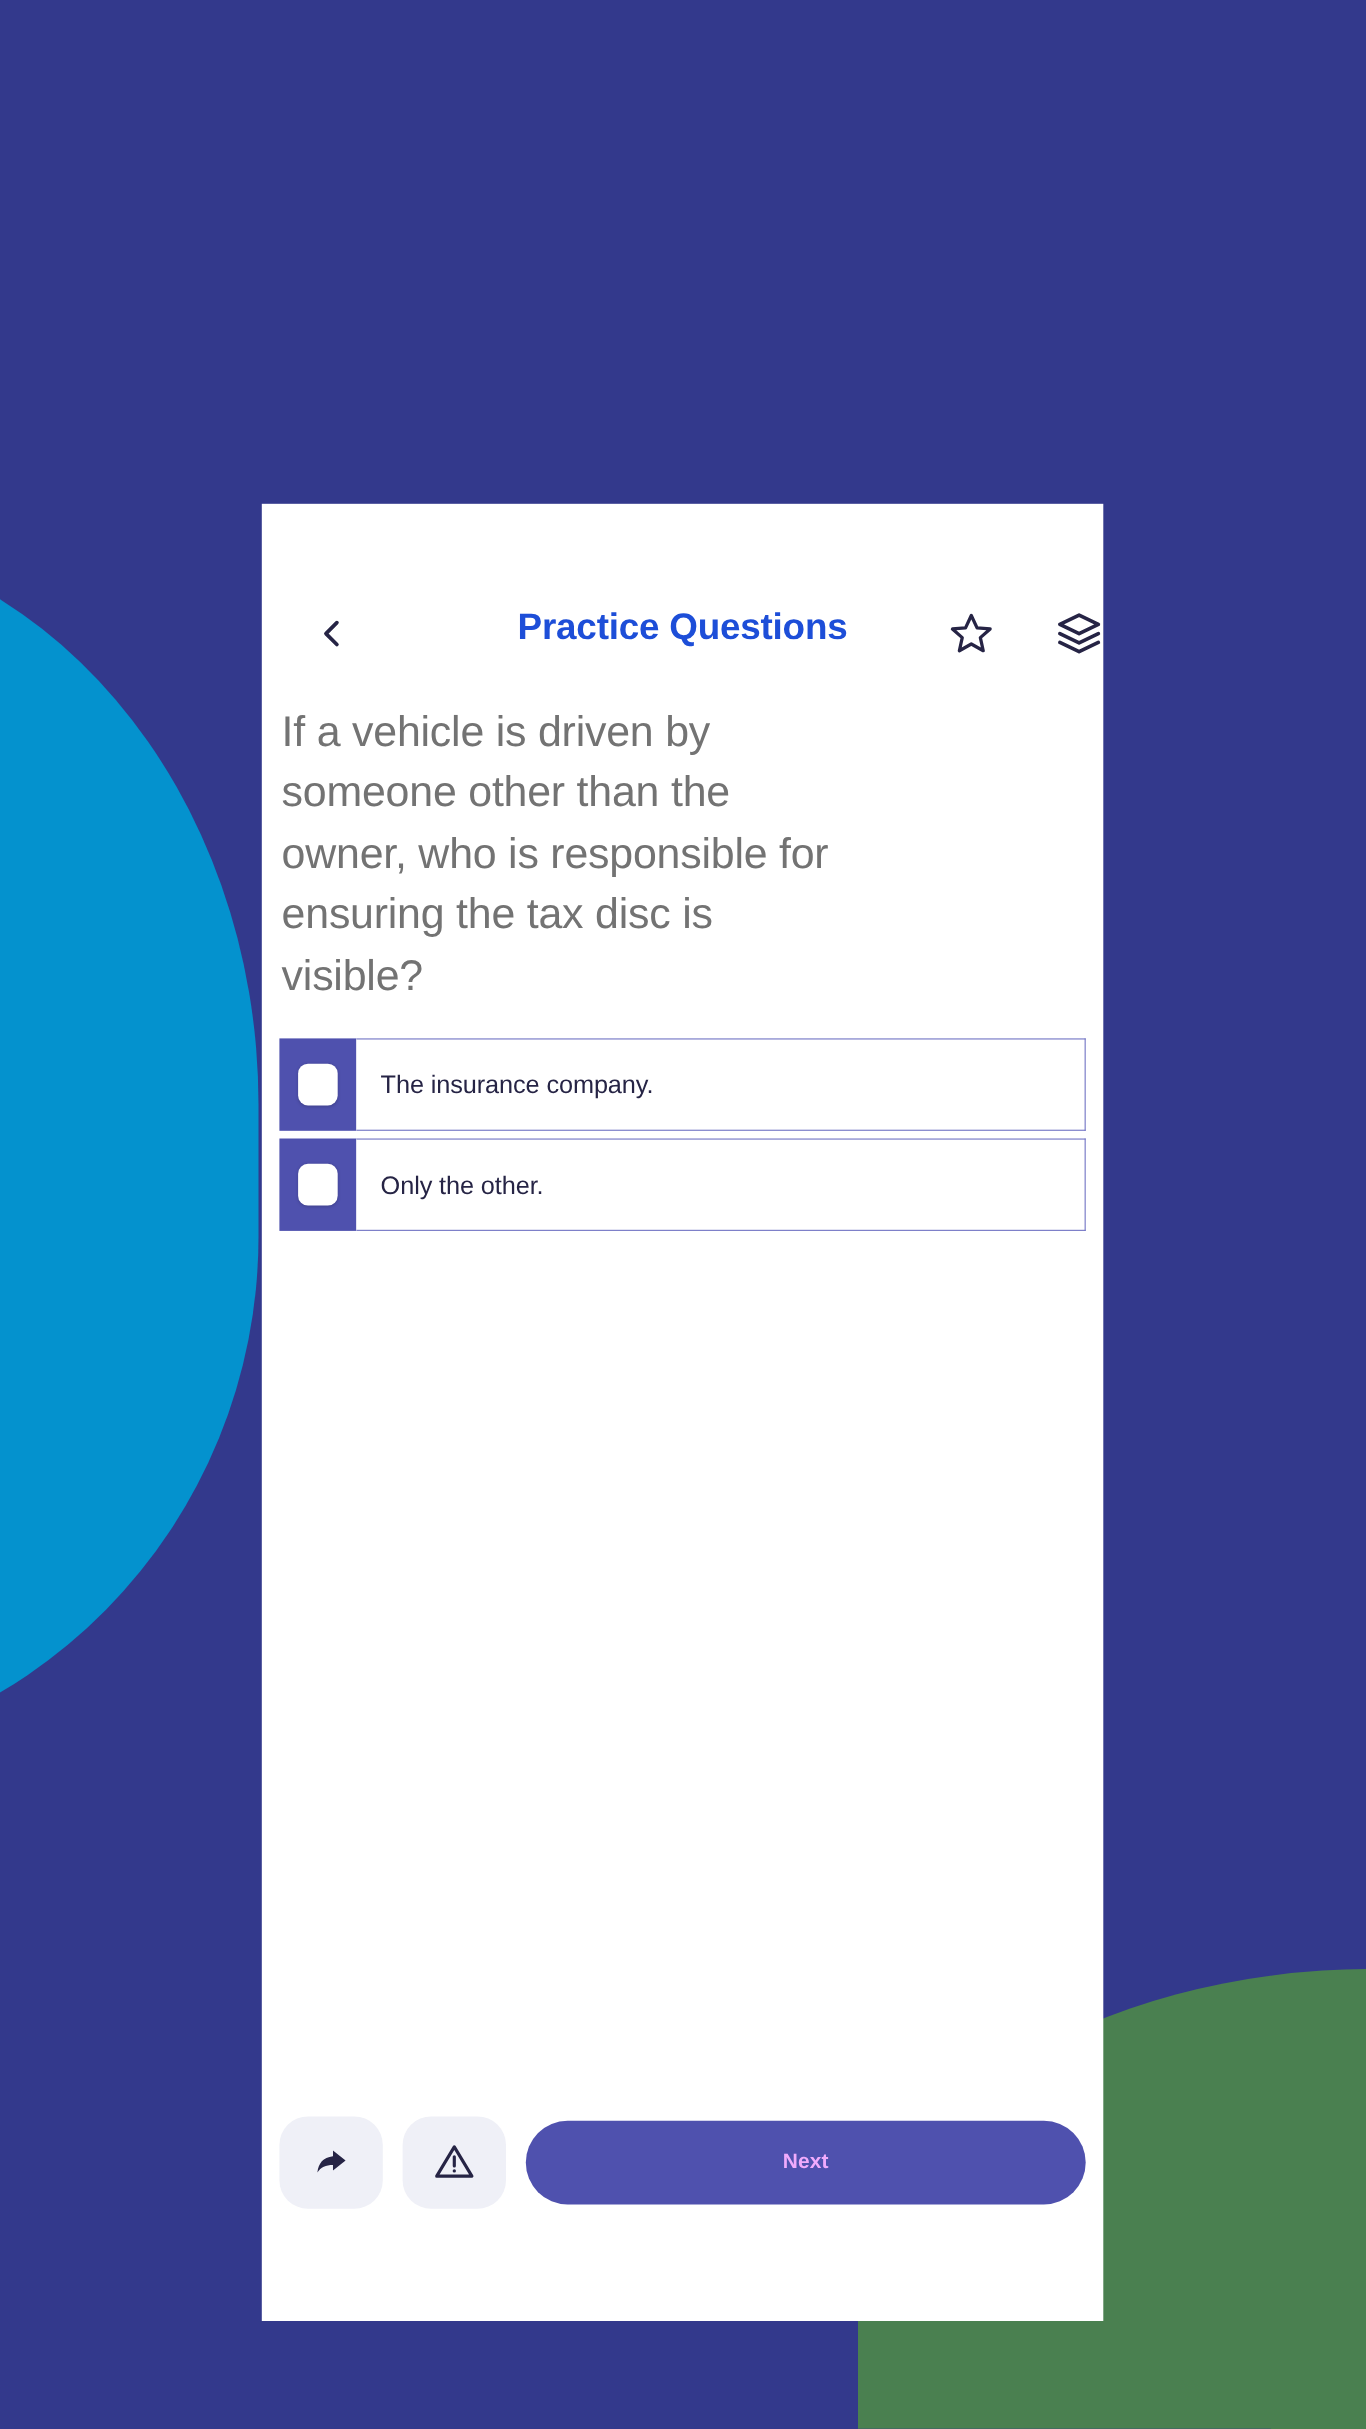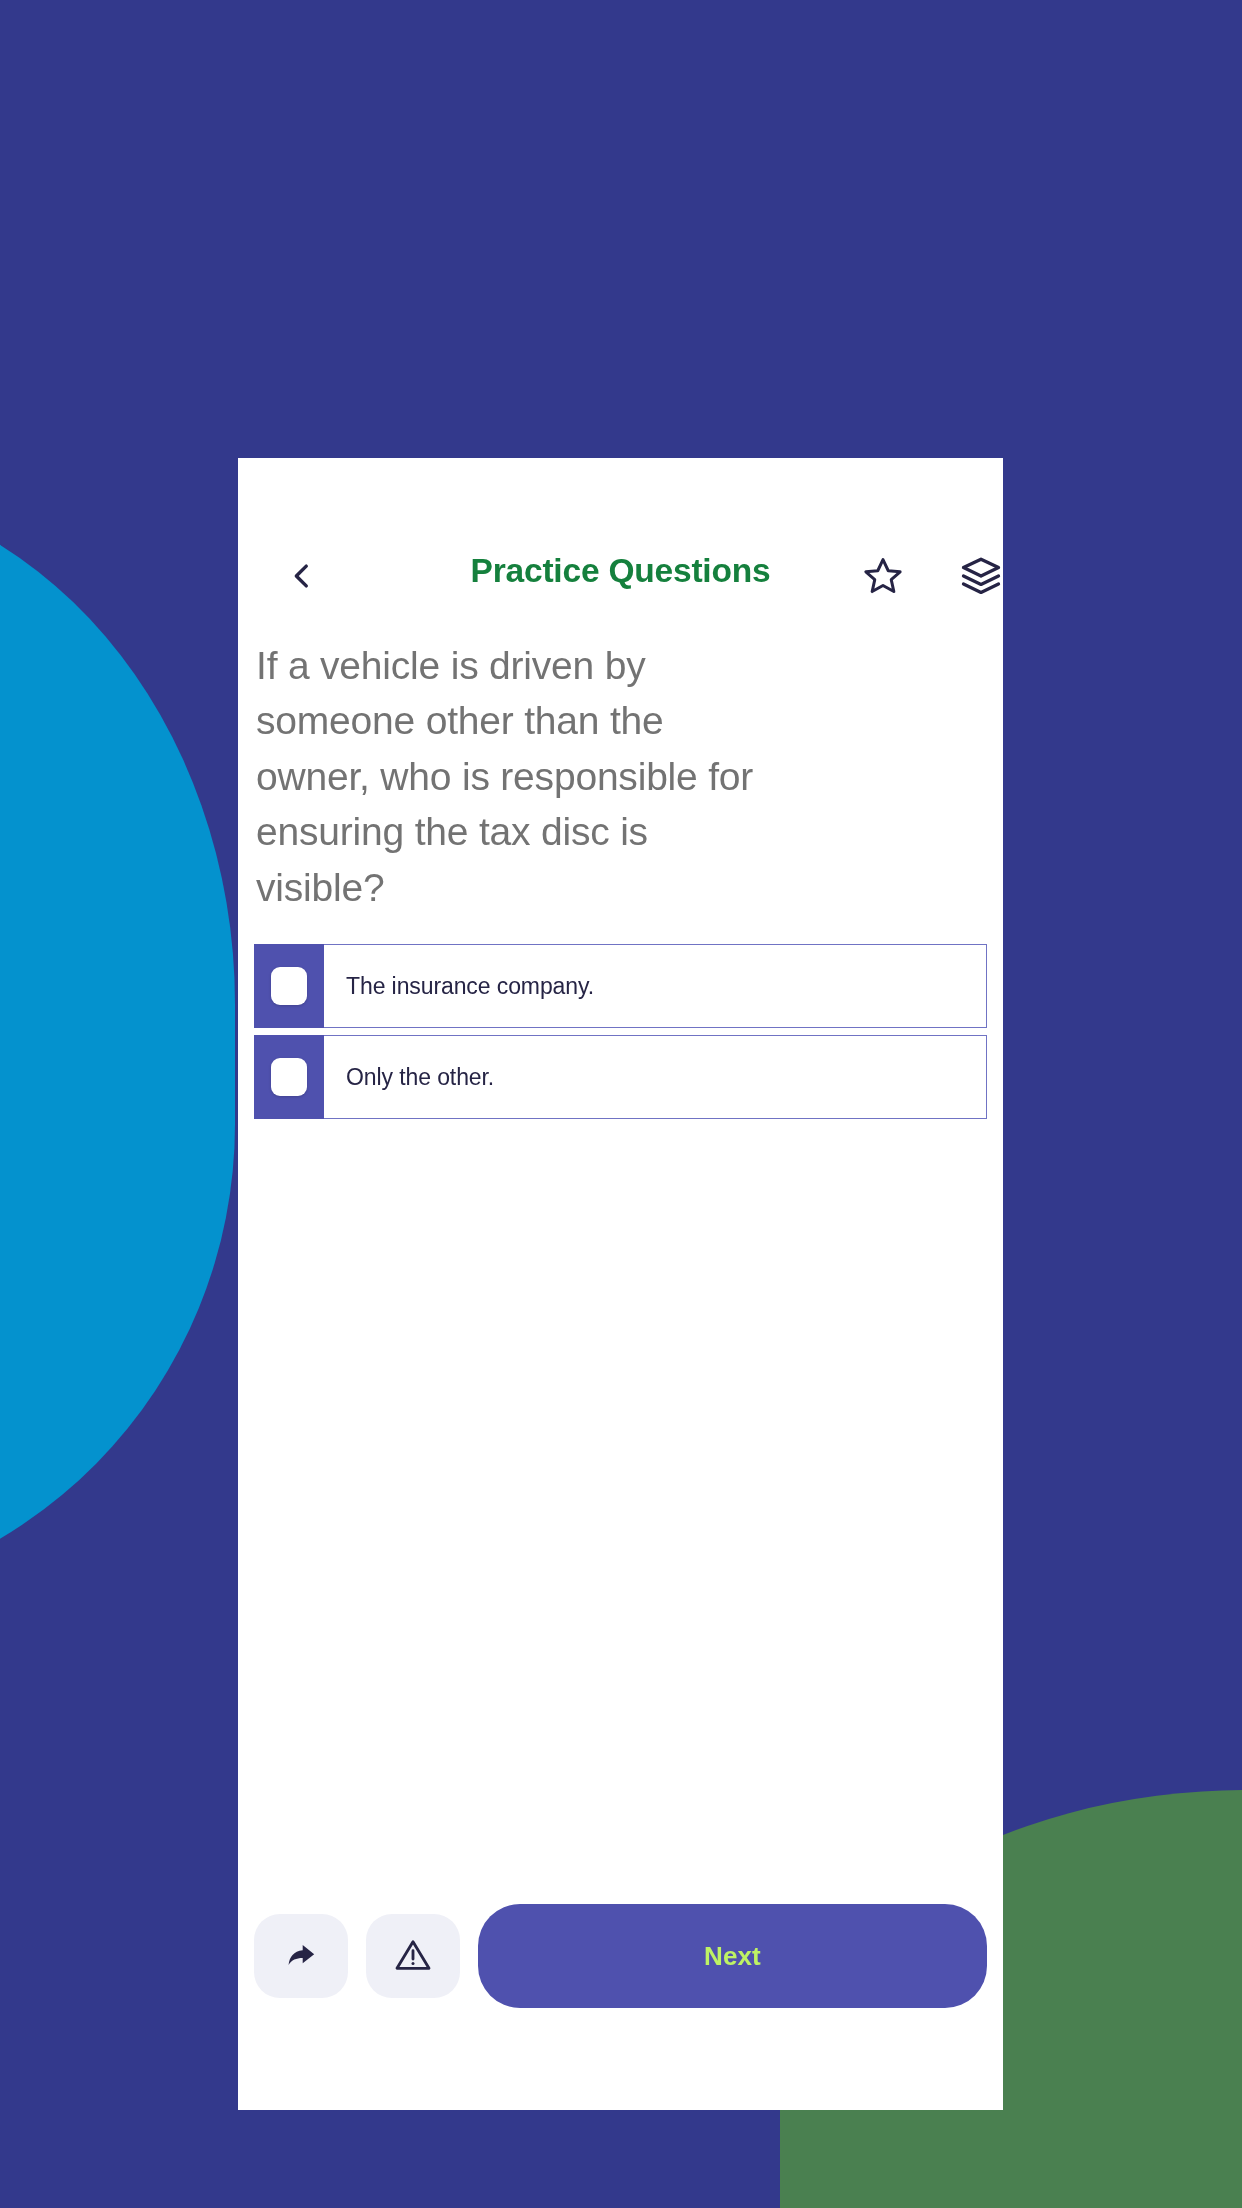--- a/index.html
+++ b/index.html
@@ -77,21 +77,21 @@
   }
   .appbar-title {
     position: absolute;
     left: 0;
     right: 0;
     top: 94px;
     text-align: center;
     font-size: 33.5px;
     font-weight: 700;
     letter-spacing: -0.2px;
-    color: #15803d;
+    color: #1d4ed8;
   }
   .star-btn {
     position: absolute;
     left: 613px;
     top: 88px;
     width: 64px;
     height: 64px;
     display: flex;
     align-items: center;
     justify-content: center;
@@ -184,27 +184,27 @@
     background: #EFF0F7;
     border: none;
     display: flex;
     align-items: center;
     justify-content: center;
     cursor: pointer;
     padding: 0;
   }
   .next-btn {
     flex: 1 1 auto;
-    height: 104px;
+    height: 76px;
     border-radius: 42px;
     background: #4F51AE;
     border: none;
-    color: #bef264;
+    color: #f0abfc;
     font-family: "Liberation Sans", sans-serif;
-    font-size: 26px;
+    font-size: 19px;
     font-weight: 700;
     letter-spacing: 0.1px;
     cursor: pointer;
   }
 </style>
 </head>
 <body>
 
 <div id="stage">
 

